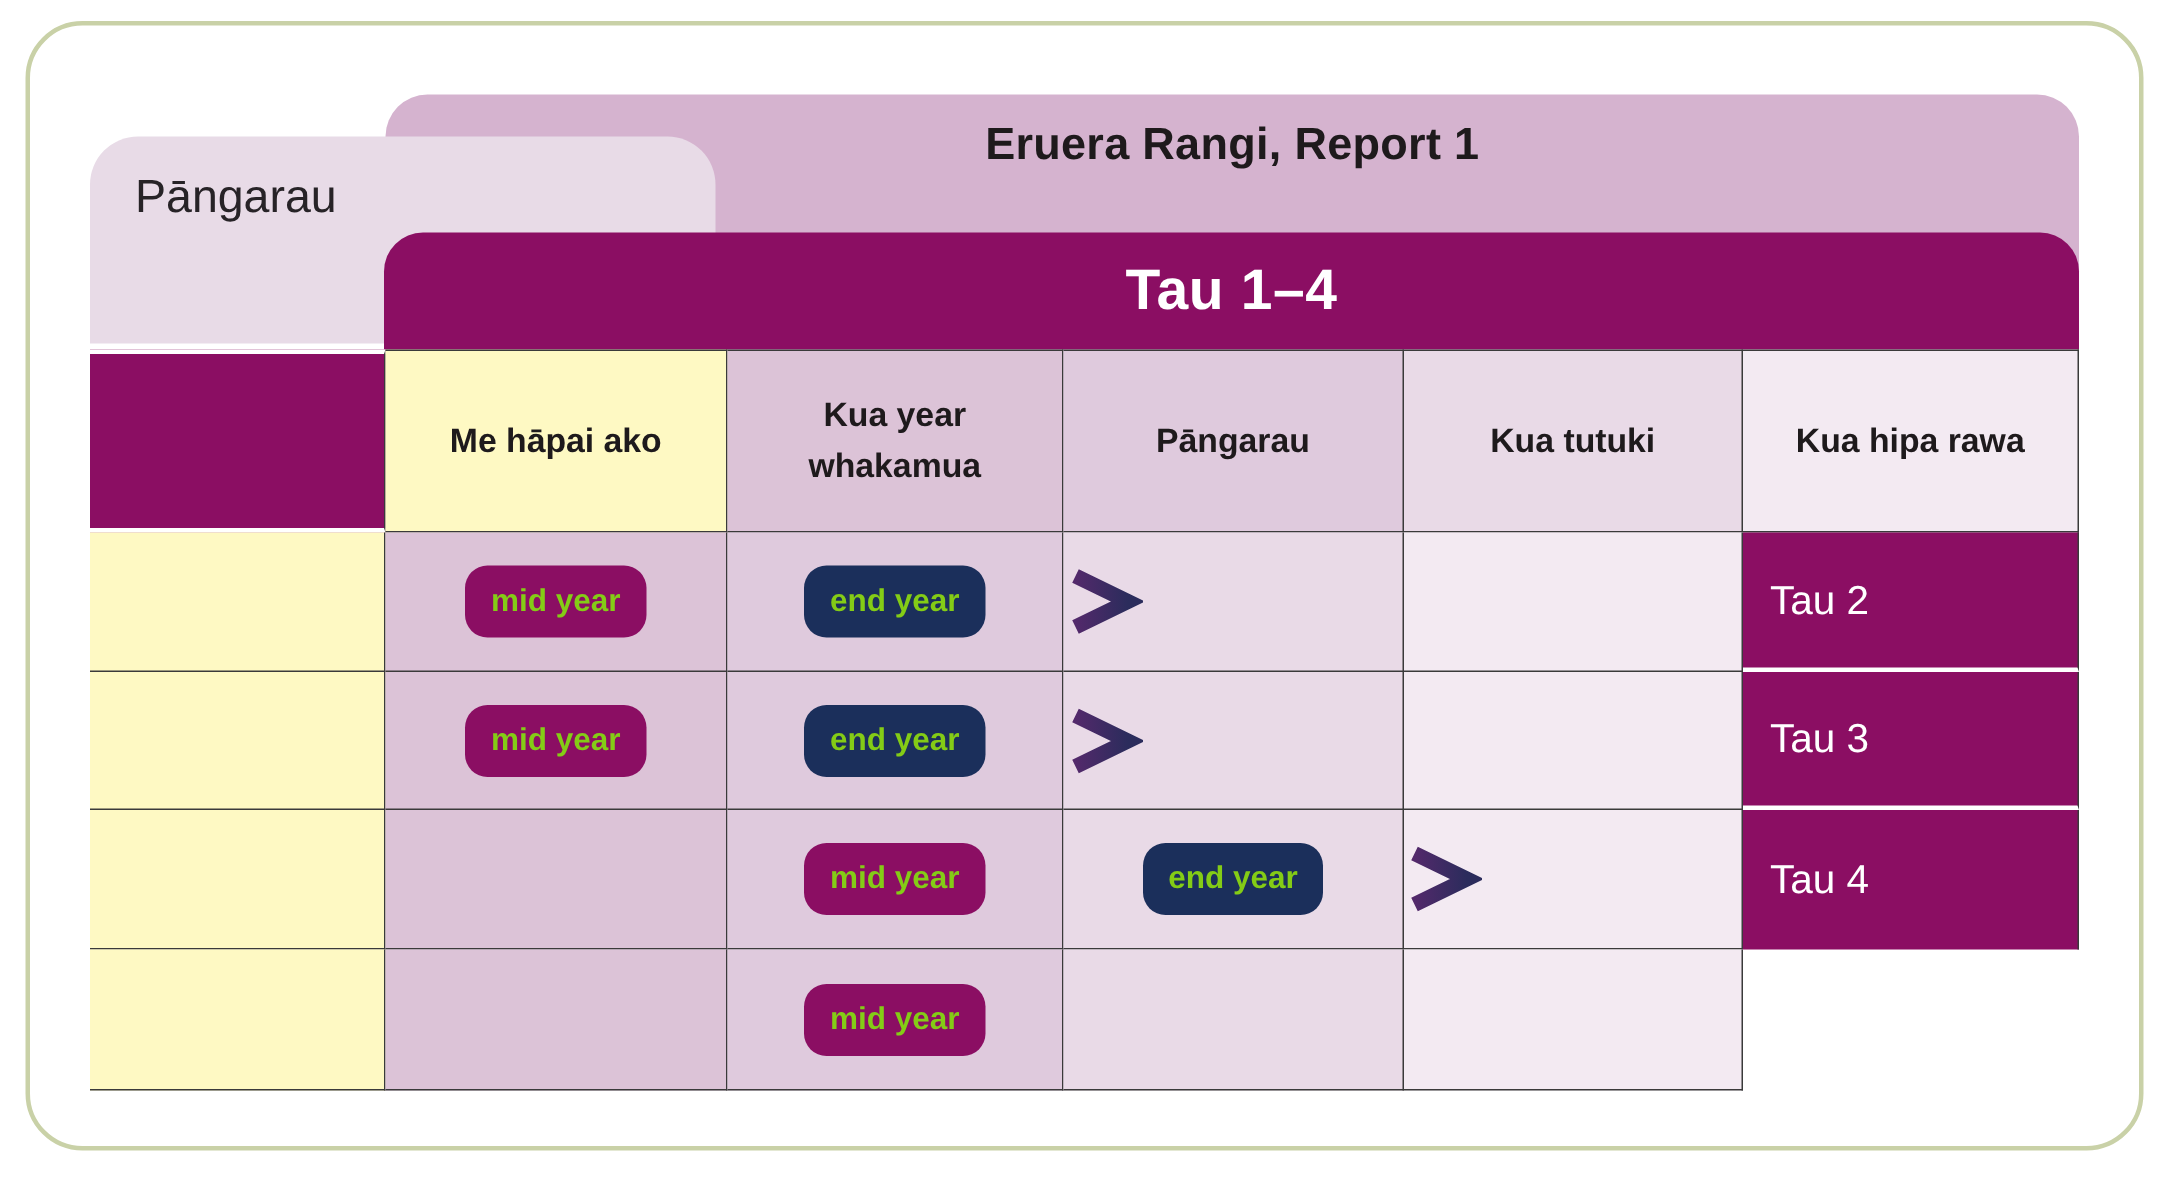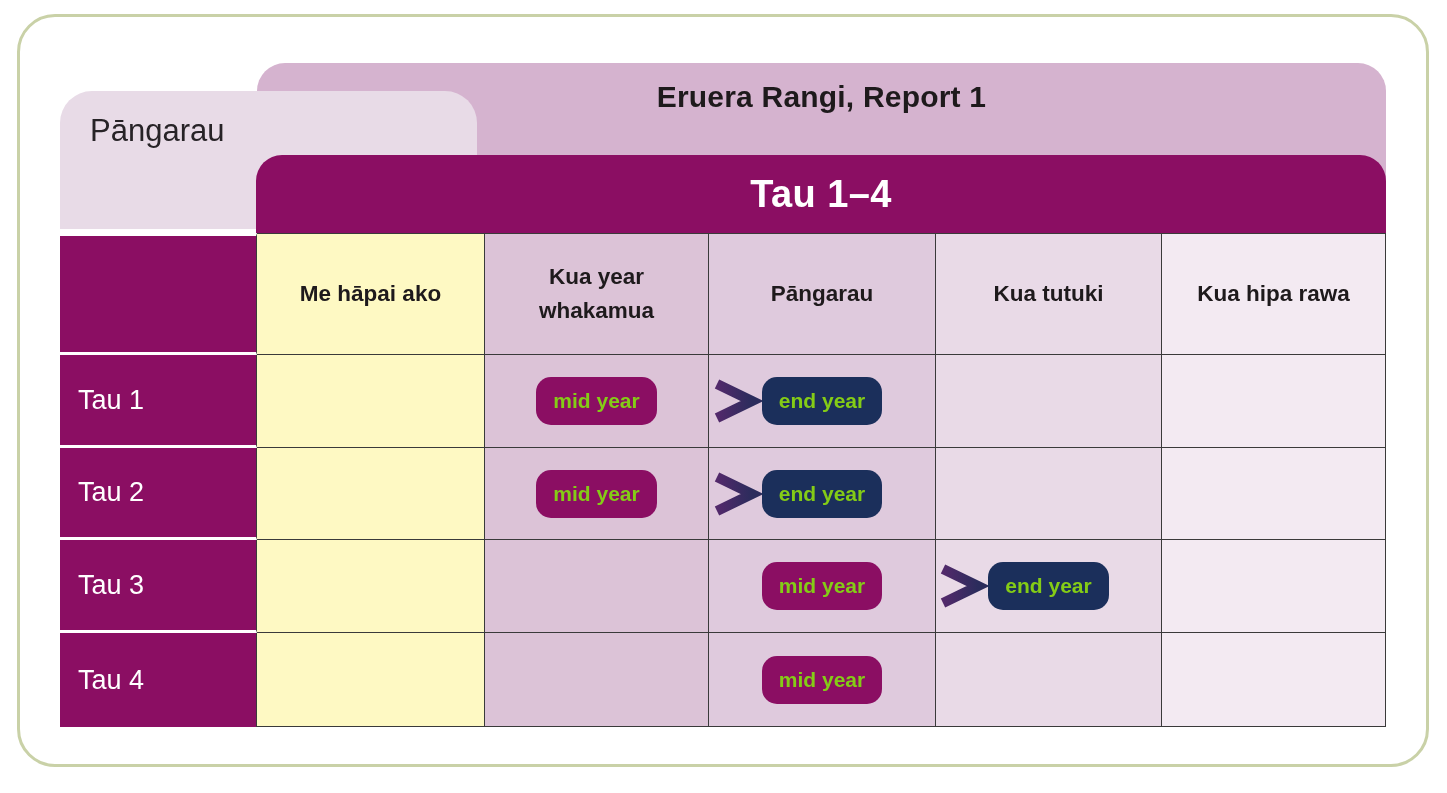--- a/index.html
+++ b/index.html
@@ -163,21 +163,20 @@
 
   <div class="progress-table">
 
     <div class="cell c-rh first"></div>
     <div class="cell c-h col1">Me hāpai ako</div>
     <div class="cell c-h col2">Kua year whakamua</div>
     <div class="cell c-h col3">Pāngarau</div>
     <div class="cell c-h col4">Kua tutuki</div>
     <div class="cell c-h col5">Kua hipa rawa</div>
 
-    <div class="cell c-rh">Tau 1</div>
     <div class="cell c-d col1"></div>
     <div class="cell c-d col2">
       <span class="badge mid">mid year</span>
     </div>
     <div class="cell c-d col3">
       <span class="badge end">end year</span>
     </div>
     <div class="cell c-d col4"></div>
     <div class="cell c-d col5"></div>
 

